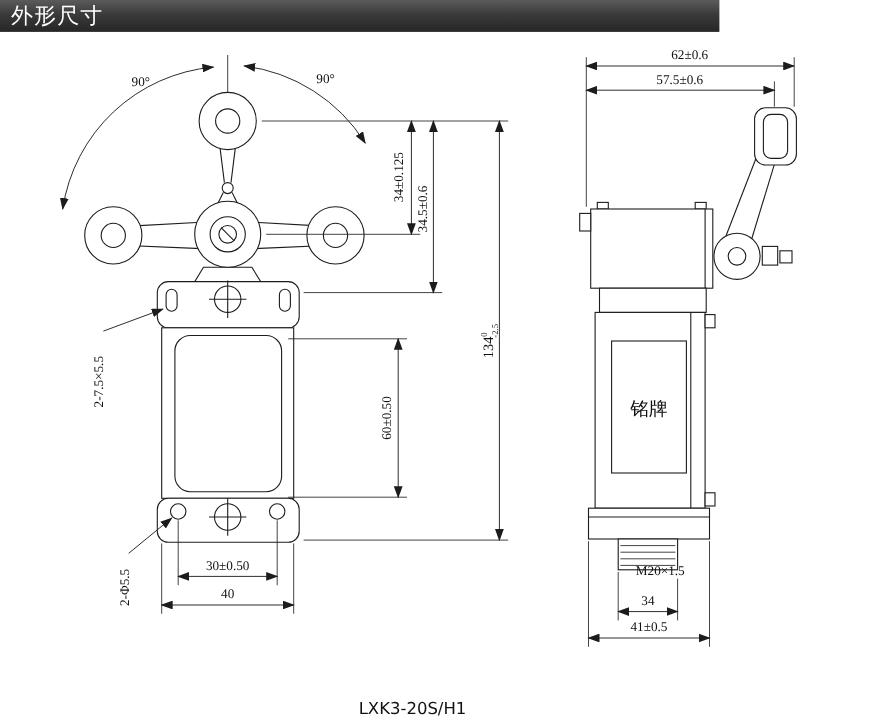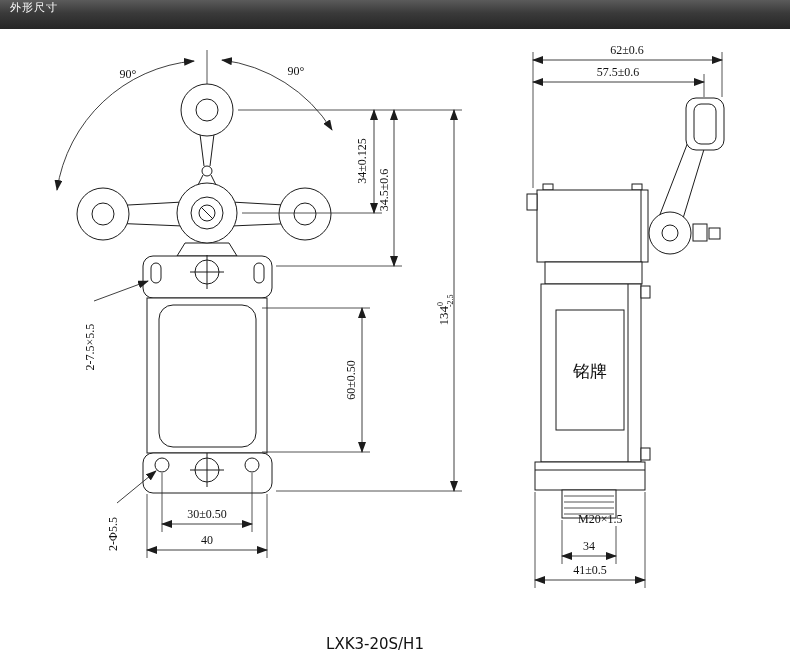--- a/index.html
+++ b/index.html
@@ -1,21 +1,21 @@
 <!DOCTYPE html>
 <html><head>
 <meta charset="utf-8">
 <style>
   html,body{margin:0;padding:0;background:#ffffff;}
   #stage{position:relative;width:790px;height:659px;background:#ffffff;overflow:hidden;
          font-family:"DejaVu Sans",sans-serif;}
-  #titlebar{position:absolute;top:0;left:0;width:790px;height:29px;
+  #titlebar{position:absolute;top:0;left:0;width:654px;height:29px;
             background:linear-gradient(180deg,#5b5b5b 0%,#3a3a3a 45%,#262626 100%);
-            color:#ffffff;display:flex;box-sizing:border-box;
-            padding-left:10px;font-size:11px;letter-spacing:1px;}
+            color:#ffffff;display:flex;align-items:center;box-sizing:border-box;
+            padding-left:10px;font-size:20px;letter-spacing:1px;}
   svg{position:absolute;top:0;left:0;}
   .ln{stroke:#1c1c1c;stroke-width:1;fill:none;}
   .lnw{stroke:#1c1c1c;stroke-width:1;fill:#ffffff;}
   .thin{stroke:#2a2a2a;stroke-width:0.8;fill:none;}
   .dim{stroke:#2a2a2a;stroke-width:0.9;fill:none;}
   text{fill:#111111;font-family:"Liberation Serif","DejaVu Serif",serif;}
   .dtxt{font-size:12px;}
   .cjk{font-family:"DejaVu Sans",sans-serif;}
 </style>
 </head>

